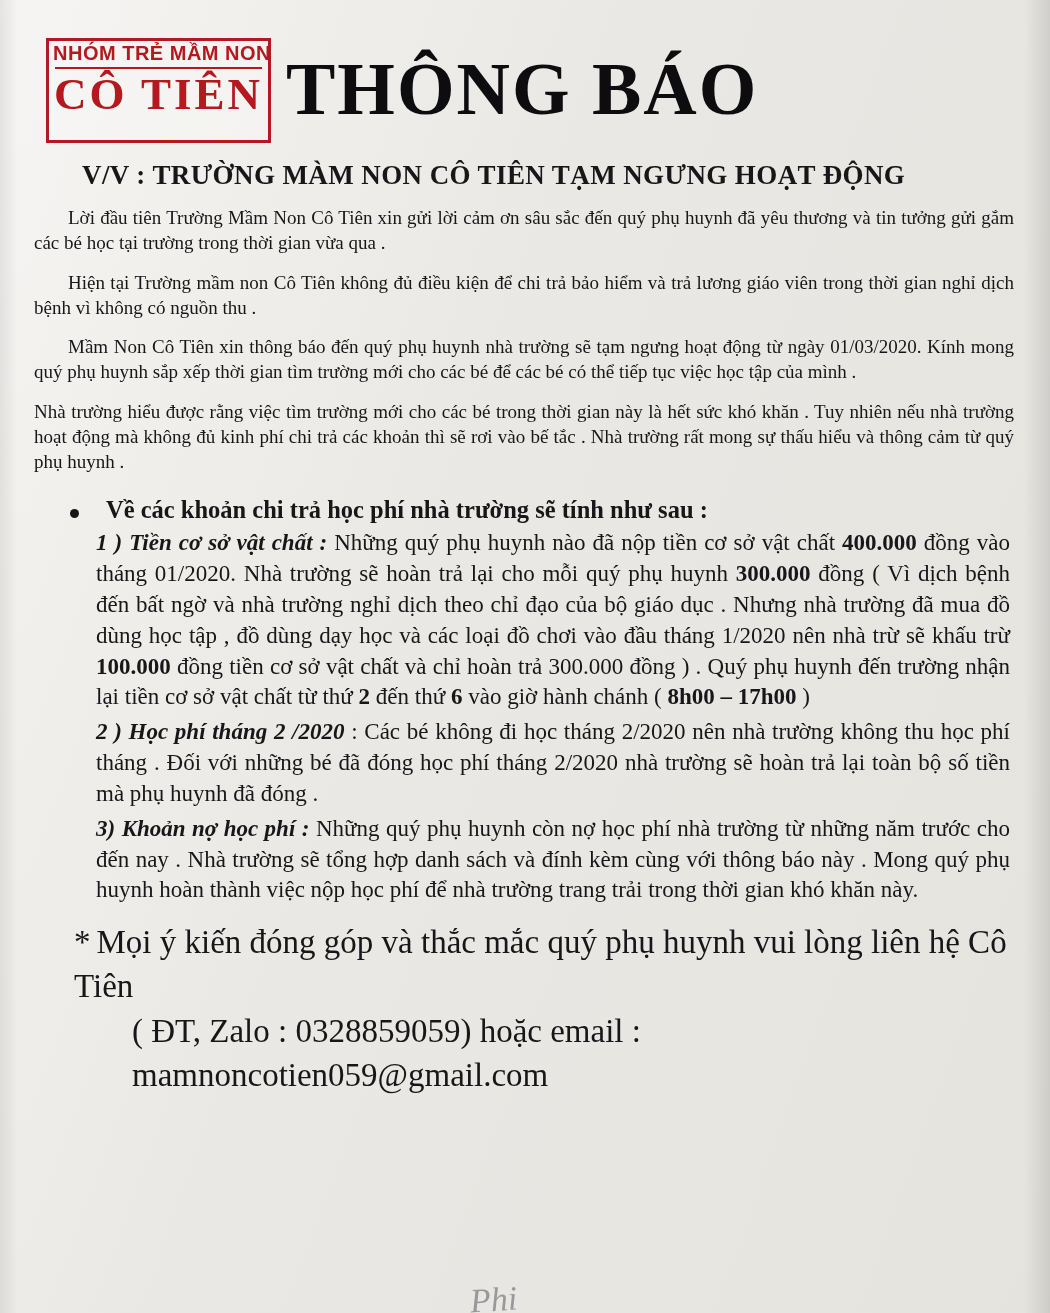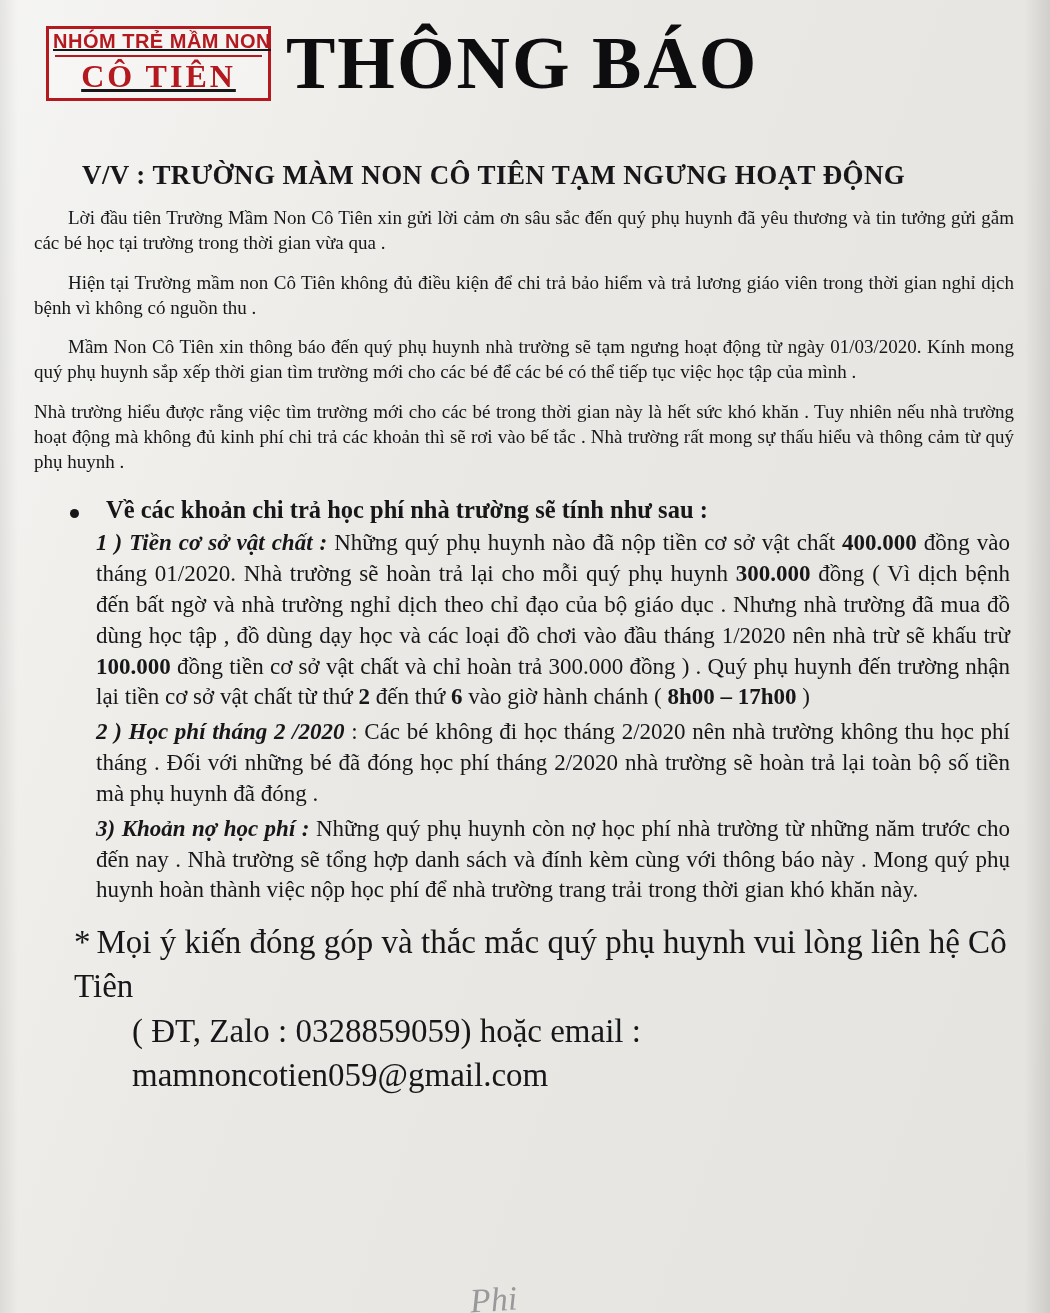--- a/index.html
+++ b/index.html
@@ -26,55 +26,54 @@
   }
 
   
   .header {
     position: relative;
     height: 118px;
   }
   .logo-box {
     position: absolute;
     left: 12px;
-    top: 12px;
+    top: 24px;
     width: 225px;
     border: 3px solid #b3191f;
     box-sizing: border-box;
     text-align: center;
-    padding: 2px 4px 6px 4px;
+    padding: 2px 4px 23px 4px;
     background: rgba(255,255,255,0.25);
-    text-decoration: underline;
   }
   .logo-top {
     color: #b3191f;
     font-size: 20px;
     letter-spacing: 0.5px;
     font-weight: bold;
     line-height: 1.05;
     white-space: nowrap;
     font-family: "Liberation Sans", sans-serif;
   }
   .logo-rule {
     height: 2px;
     background: #b3191f;
     margin: 3px 2px 3px 2px;
   }
   .logo-main {
     color: #b3191f;
-    font-size: 32px;
+    font-size: 45px;
     font-weight: bold;
     letter-spacing: 3px;
     line-height: 1.0;
     font-family: "Liberation Serif", serif;
   }
   .doc-title {
     position: absolute;
     left: 252px;
-    top: 12px;
+    top: 38px;
     font-size: 74px;
     font-weight: bold;
     letter-spacing: 2px;
     line-height: 1;
     color: #0d0d10;
     white-space: nowrap;
   }
 
   
   .subject {

